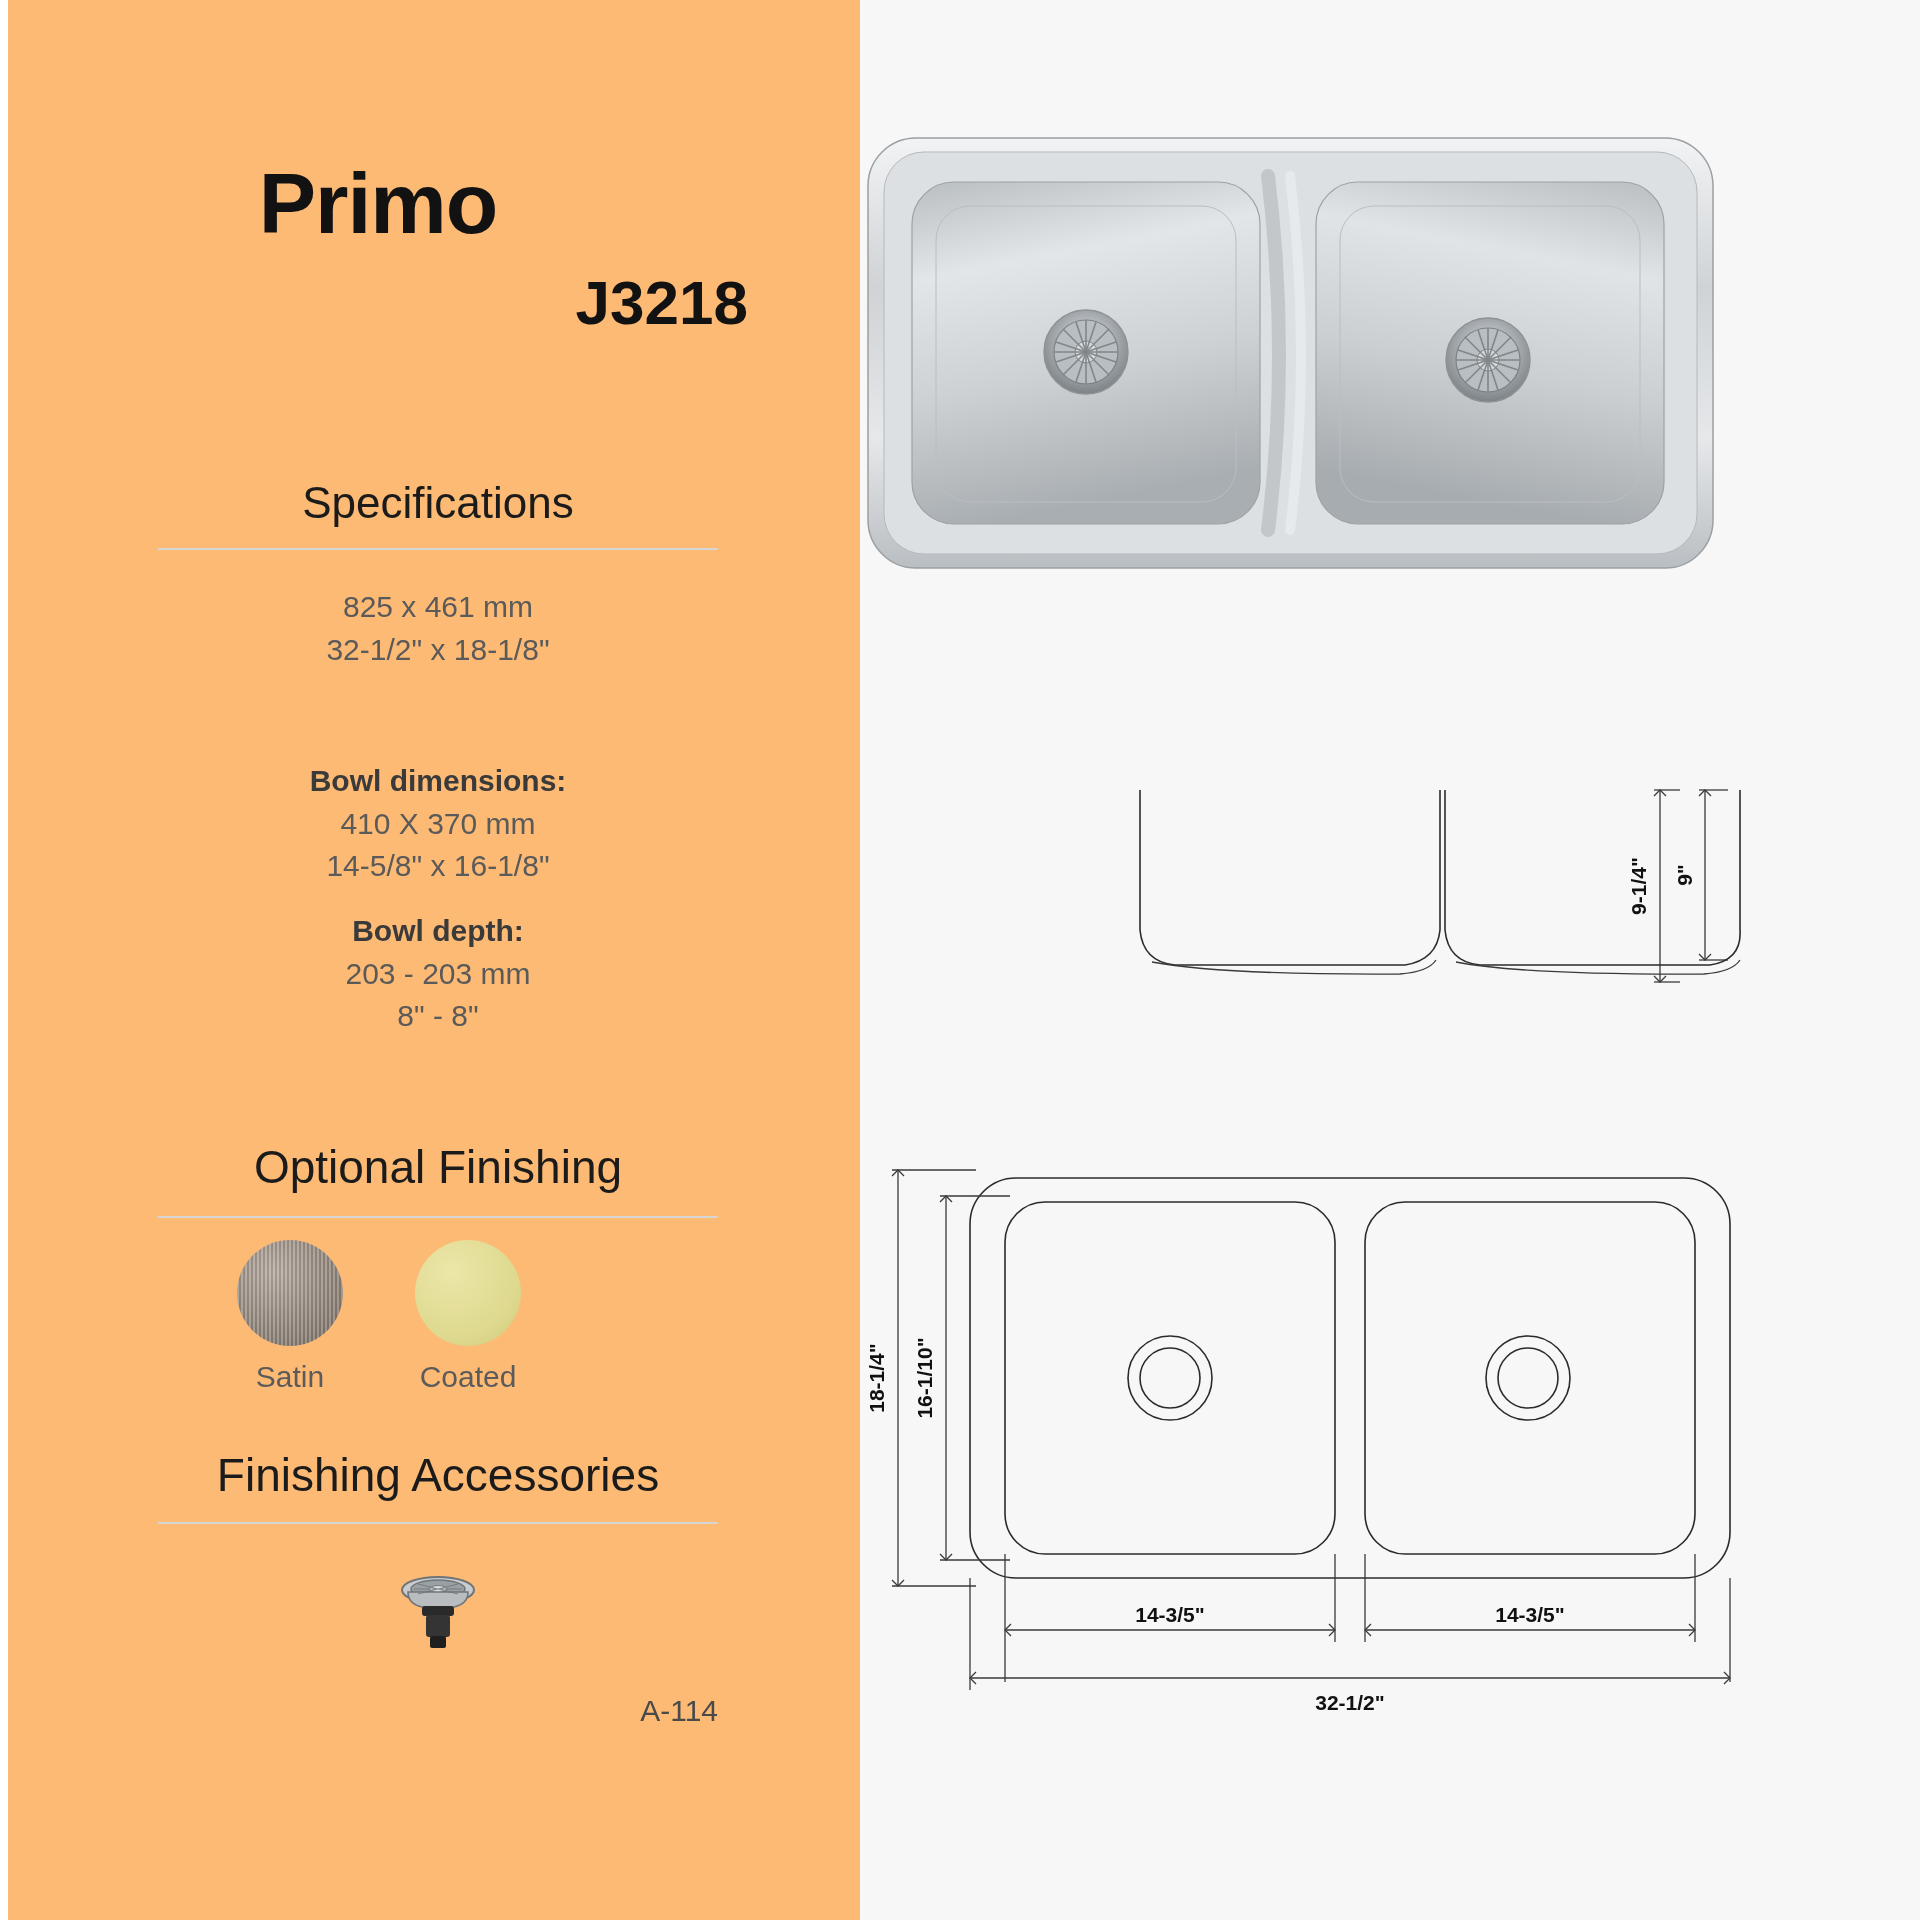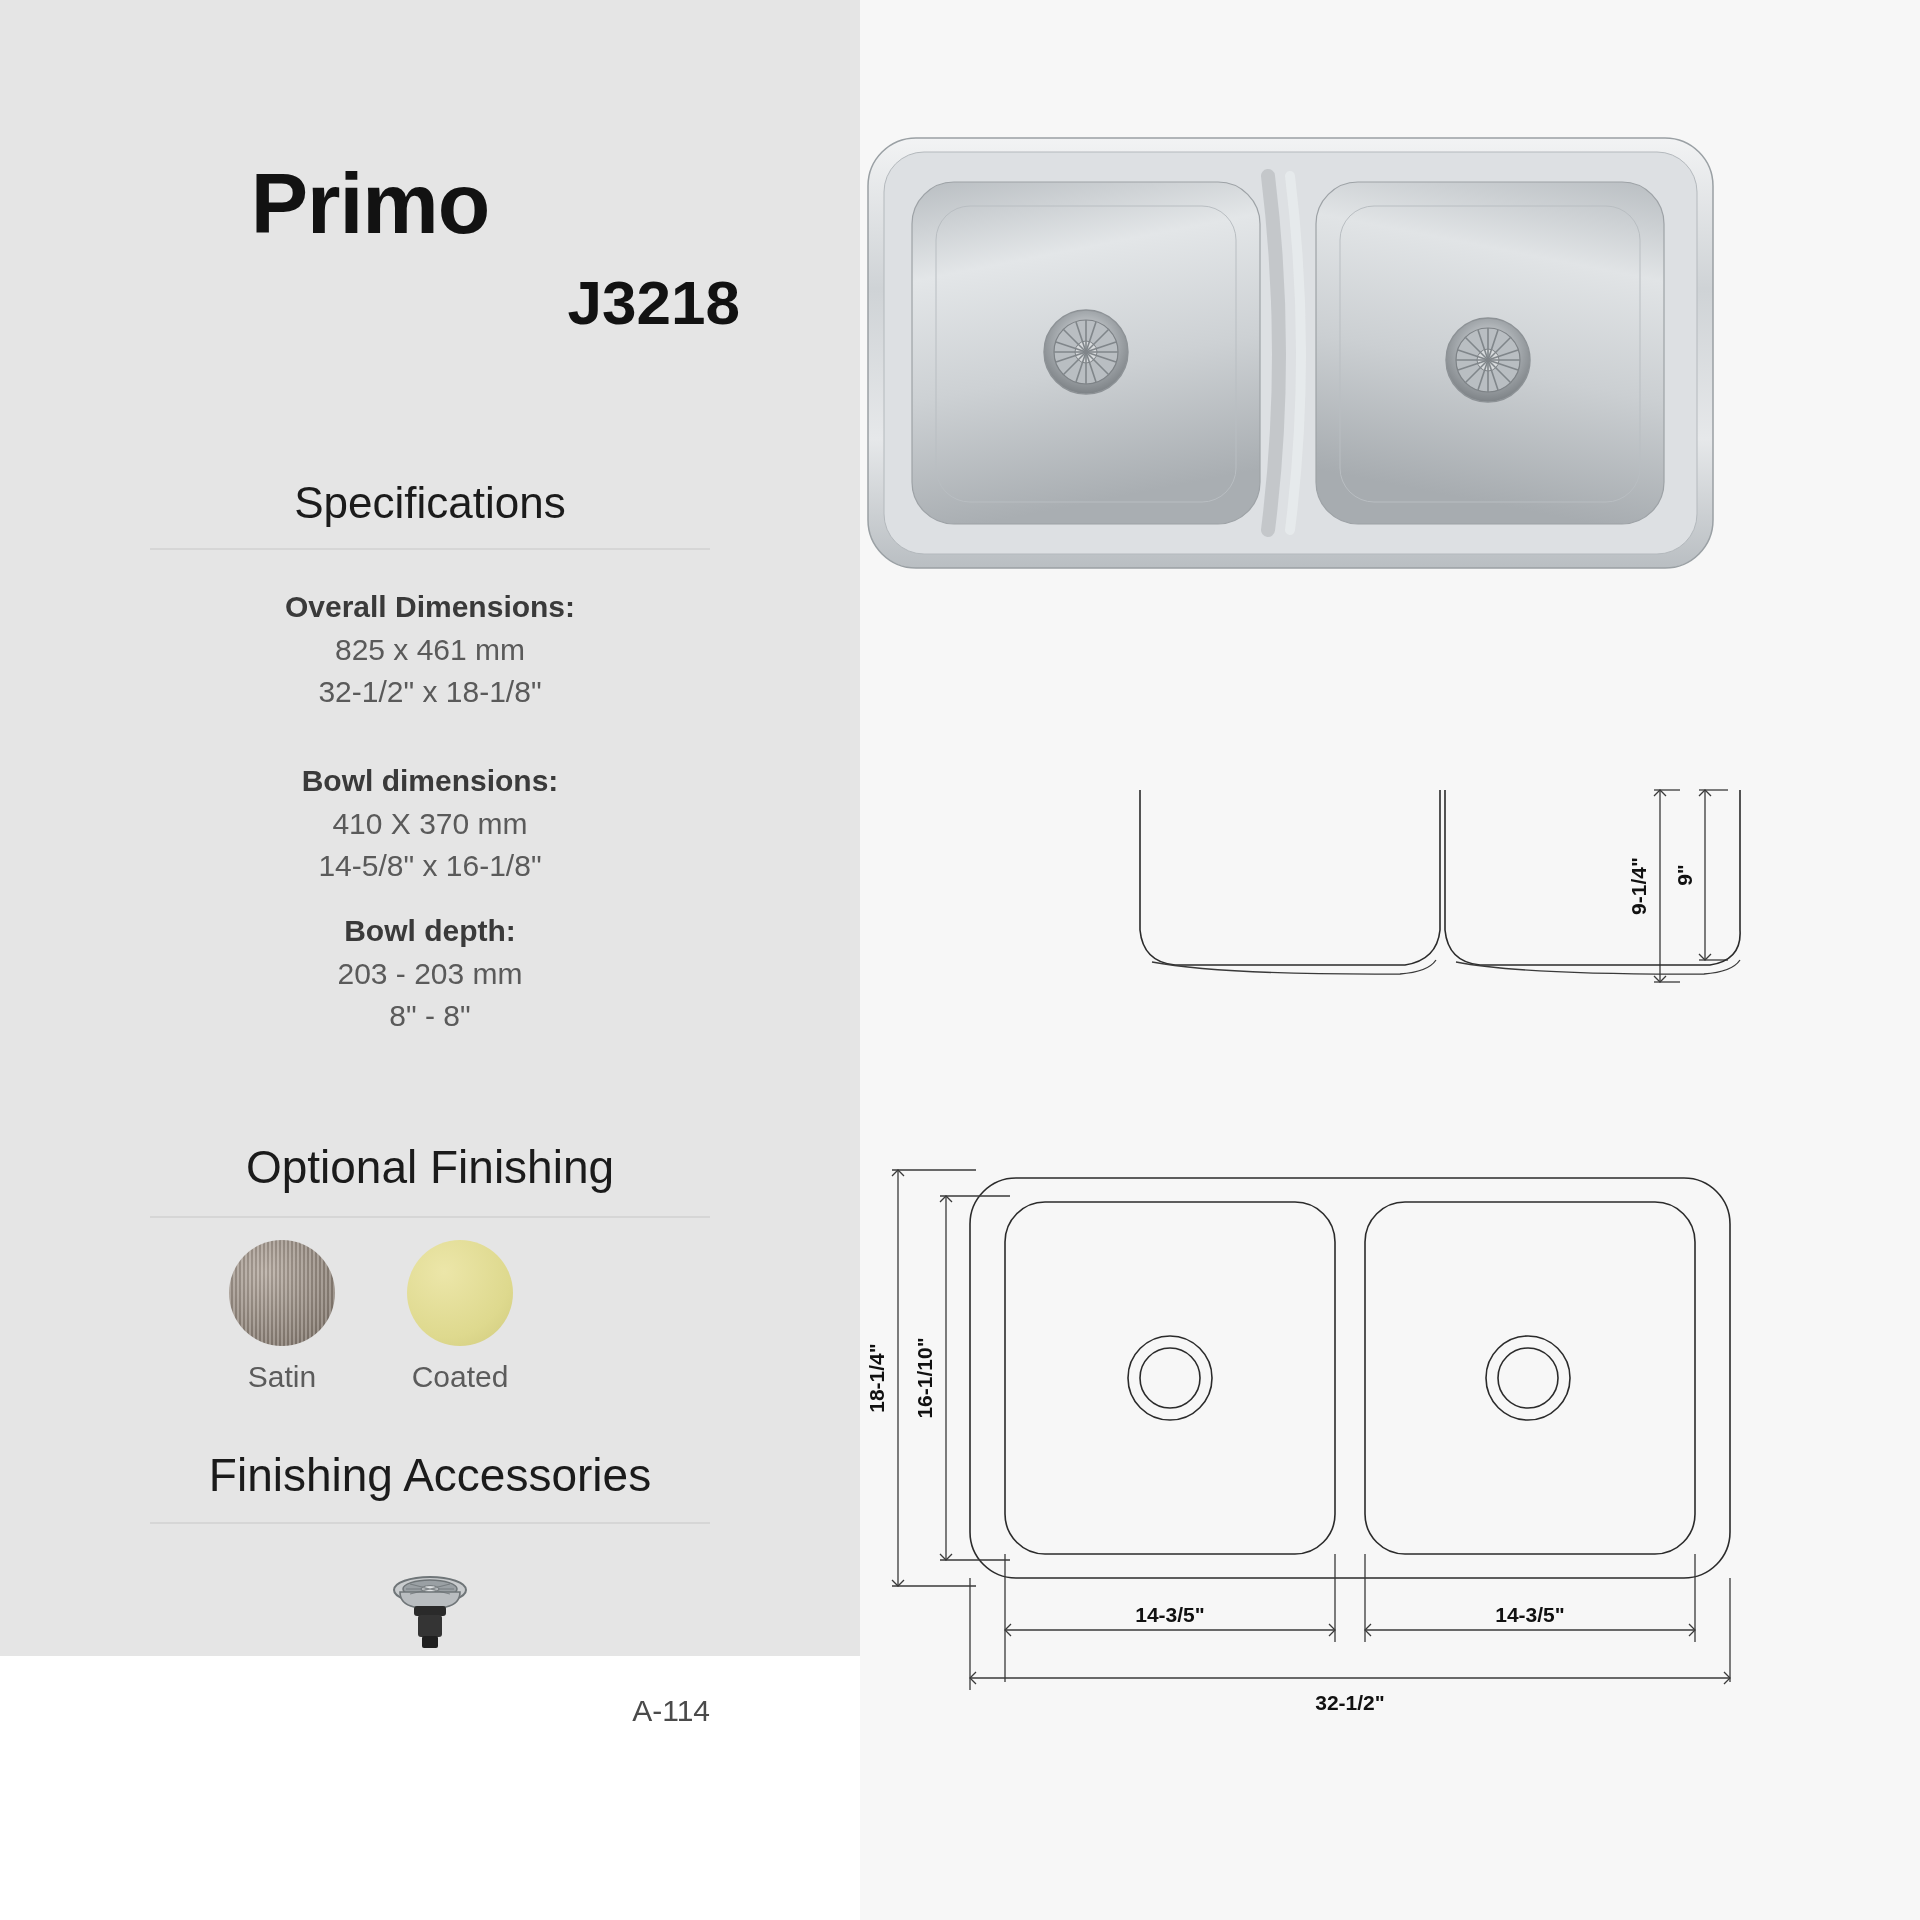--- a/index.html
+++ b/index.html
@@ -6,22 +6,22 @@
   body{
     width:1920px;height:1920px;
     background:#ffffff;
     font-family:"Liberation Sans", sans-serif;
     overflow:hidden;
   }
   .page{position:relative;width:1920px;height:1920px;}
 
   
   .left-panel{
-    position:absolute;left:0;top:0;width:860px;height:1656px;
-    background:#e5e5e5;
+    position:absolute;left:8px;top:0;width:860px;height:1920px;
+    background:#fdba74;
   }
   .right-panel{
     position:absolute;left:860px;top:0;width:1060px;height:1920px;
     background:#f7f7f7;
   }
 
   .title{
     position:absolute;top:160px;left:0;width:740px;
     text-align:center;
     font-size:86px;font-weight:bold;color:#121212;
@@ -89,21 +89,20 @@
 
   <div class="left-panel">
 
     <div class="title">Primo</div>
     <div class="model">J3218</div>
 
     <div class="section-head" style="top:478px;">Specifications</div>
     <div class="rule" style="top:548px;"></div>
 
     <div class="spec-block" style="top:586px;">
-      <div class="spec-label">Overall Dimensions:</div>
       <div class="spec-val">825 x 461 mm</div>
       <div class="spec-val">32-1/2" x 18-1/8"</div>
     </div>
 
     <div class="spec-block" style="top:760px;">
       <div class="spec-label">Bowl dimensions:</div>
       <div class="spec-val">410 X 370 mm</div>
       <div class="spec-val">14-5/8" x 16-1/8"</div>
     </div>
 

